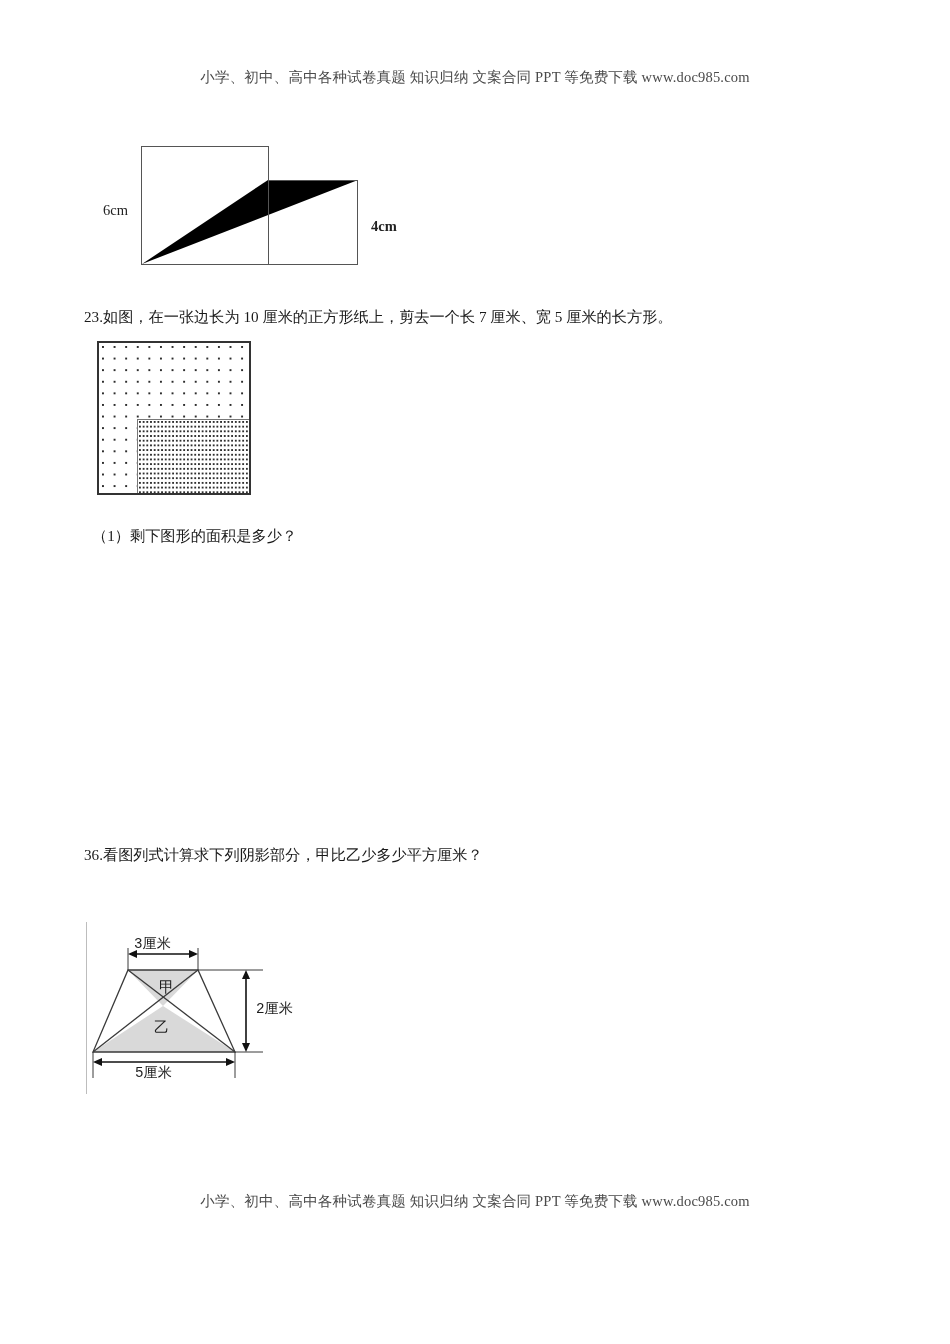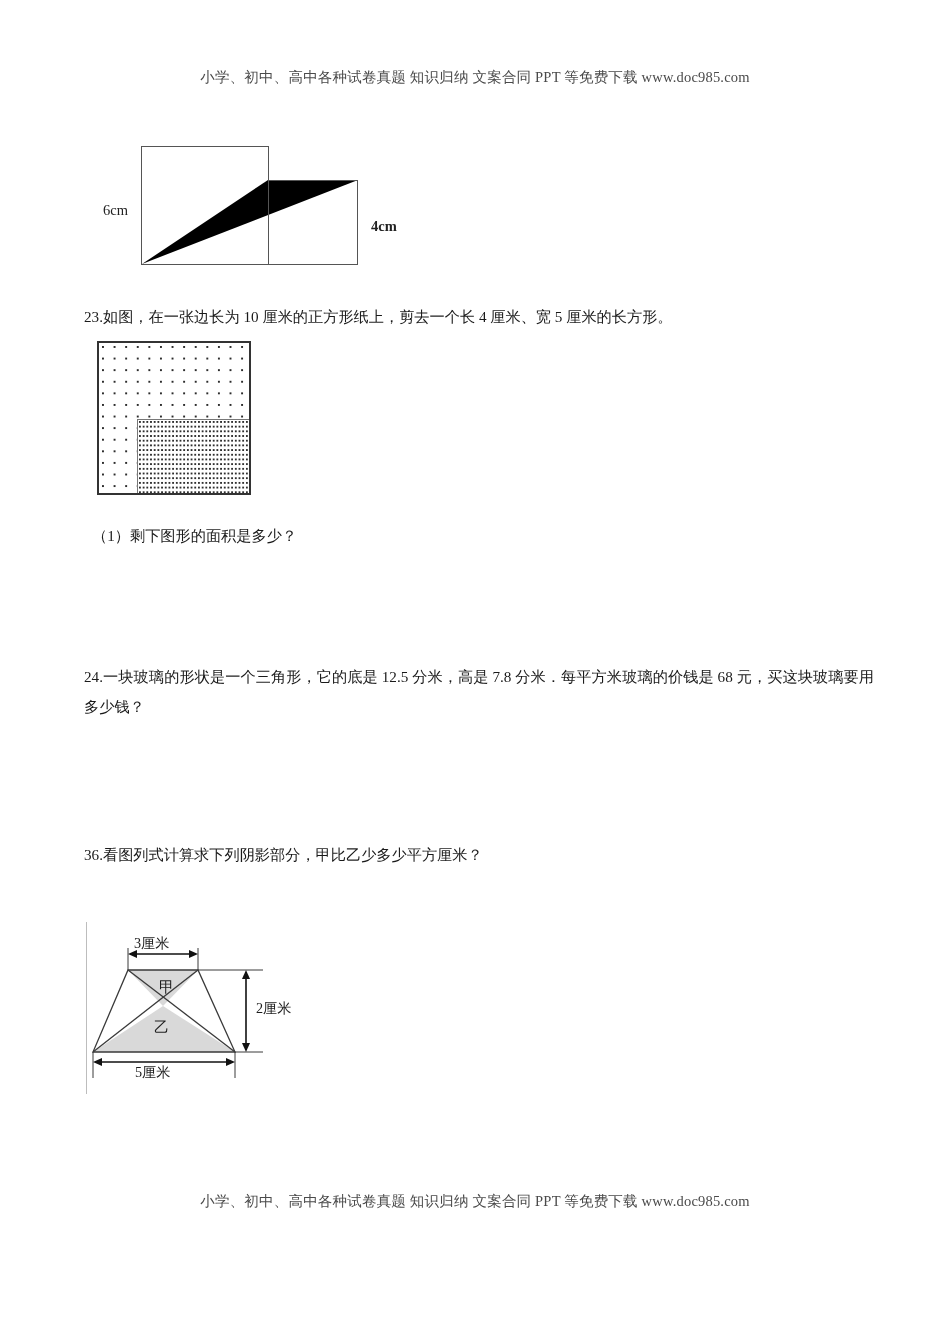--- a/index.html
+++ b/index.html
@@ -136,21 +136,21 @@
   #trapezoid-svg {
     position: absolute;
     left: 0; top: 0;
     width: 260px;
     height: 180px;
   }
   .cm-label {
     position: absolute;
     font-size: 14.2px;
     color: #1c1c1c;
-    font-family: Liberation Serif, serif;
+    font-family: Liberation Mono, monospace;
     white-space: nowrap;
   }
   #label-top-3cm  { left: 56px;  top: 16px; }   
   #label-bottom-5cm { left: 57px; top: 145px; } 
   #label-right-2cm { left: 178px; top: 81px; }  
   .region-label {
     position: absolute;
     font-size: 15px;
     color: #1c1c1c;
     font-family: "Liberation Sans", sans-serif;
@@ -176,29 +176,28 @@
   <div id="figure-squares">
     <svg id="black-triangle" viewBox="0 0 340 150">
       <polygon points="72,134 198,50 288,50" fill="#000000"></polygon>
     </svg>
     <div class="sq-outline" id="square-large"></div>
     <div class="sq-outline" id="square-small"></div>
     <div class="dim-label" id="label-6cm">6cm</div>
     <div class="dim-label" id="label-4cm">4cm</div>
   </div>
 
-  <div class="qtext" style="left:84px; top:302px; width:790px;">23.如图，在一张边长为 10 厘米的正方形纸上，剪去一个长 4 厘米、宽 5 厘米的长方形。</div>
+  <div class="qtext" style="left:84px; top:302px; width:790px;">23.如图，在一张边长为 10 厘米的正方形纸上，剪去一个长 7 厘米、宽 5 厘米的长方形。</div>
 
   <div id="figure-dotted">
     <div id="cut-rectangle"></div>
   </div>
 
   <div class="subq" style="left:92px; top:522px;">（1）剩下图形的面积是多少？</div>
 
-  <div class="qtext" style="left:84px; top:662px; width:790px;">24.一块玻璃的形状是一个三角形，它的底是 12.5 分米，高是 7.8 分米．每平方米玻璃的价钱是 68 元，买这块玻璃要用多少钱？</div>
 
   <div class="qtext" style="left:84px; top:840px; width:790px;">36.看图列式计算求下列阴影部分，甲比乙少多少平方厘米？</div>
 
   <div id="figure-trapezoid">
     <div id="vertical-rule"></div>
     <svg id="trapezoid-svg" viewBox="0 0 260 180">
 
       <polygon points="50,52 120,52 85,88" fill="#d9d9d9" stroke="none"></polygon>
 
       <polygon points="15,134 157,134 85,88" fill="#d9d9d9" stroke="none"></polygon>

